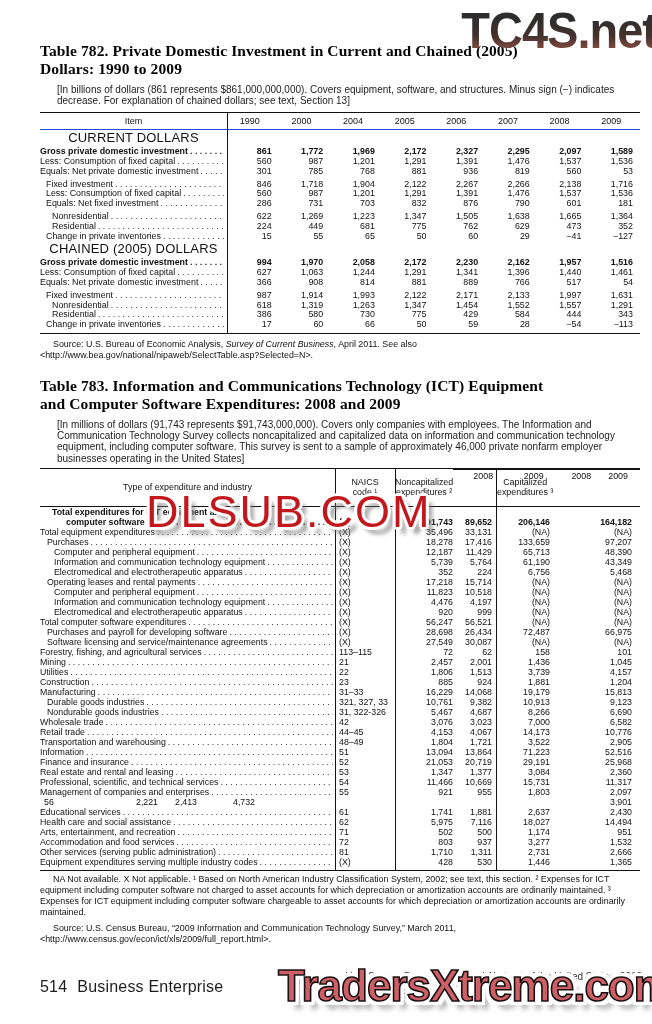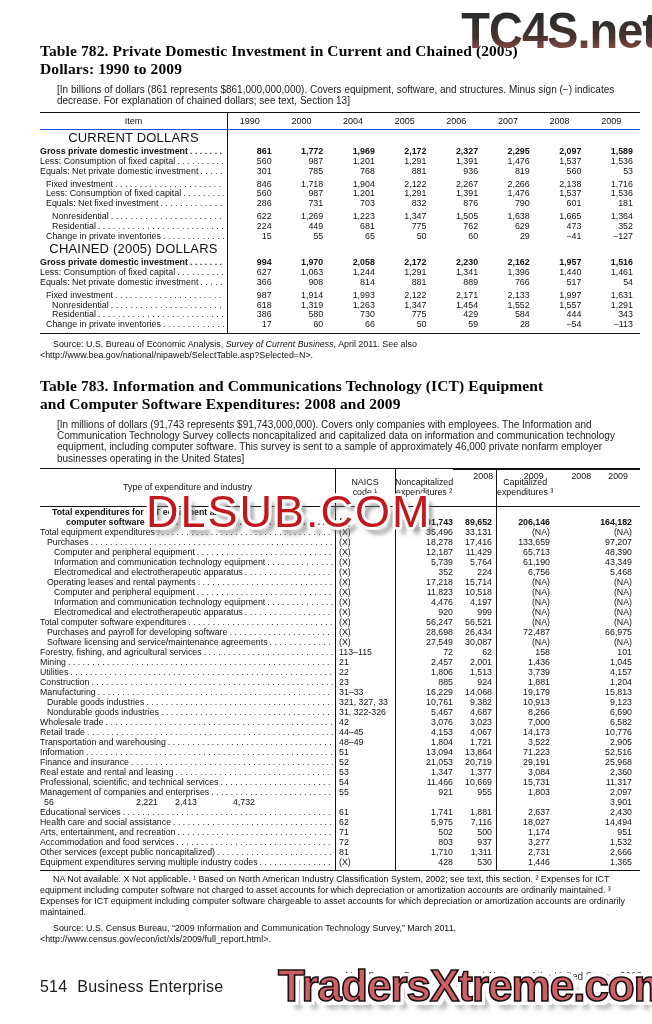--- a/index.html
+++ b/index.html
@@ -726,21 +726,21 @@
               <span class="dots"></span>
             </div>
             <span class="naics3">72</span>
             <span class="n1">803</span>
             <span class="n2">937</span>
             <span class="n3">3,277</span>
             <span class="n4">1,532</span>
           </div>
           <div class="trow3">
             <div class="lbl3">
-              <span class="txt">Other services (except public noncapitalized)</span>
+              <span class="txt">Other services (serving public administration)</span>
               <span class="dots"></span>
             </div>
             <span class="naics3">81</span>
             <span class="n1">1,710</span>
             <span class="n2">1,311</span>
             <span class="n3">2,731</span>
             <span class="n4">2,666</span>
           </div>
           <div class="trow3">
             <div class="lbl3">

